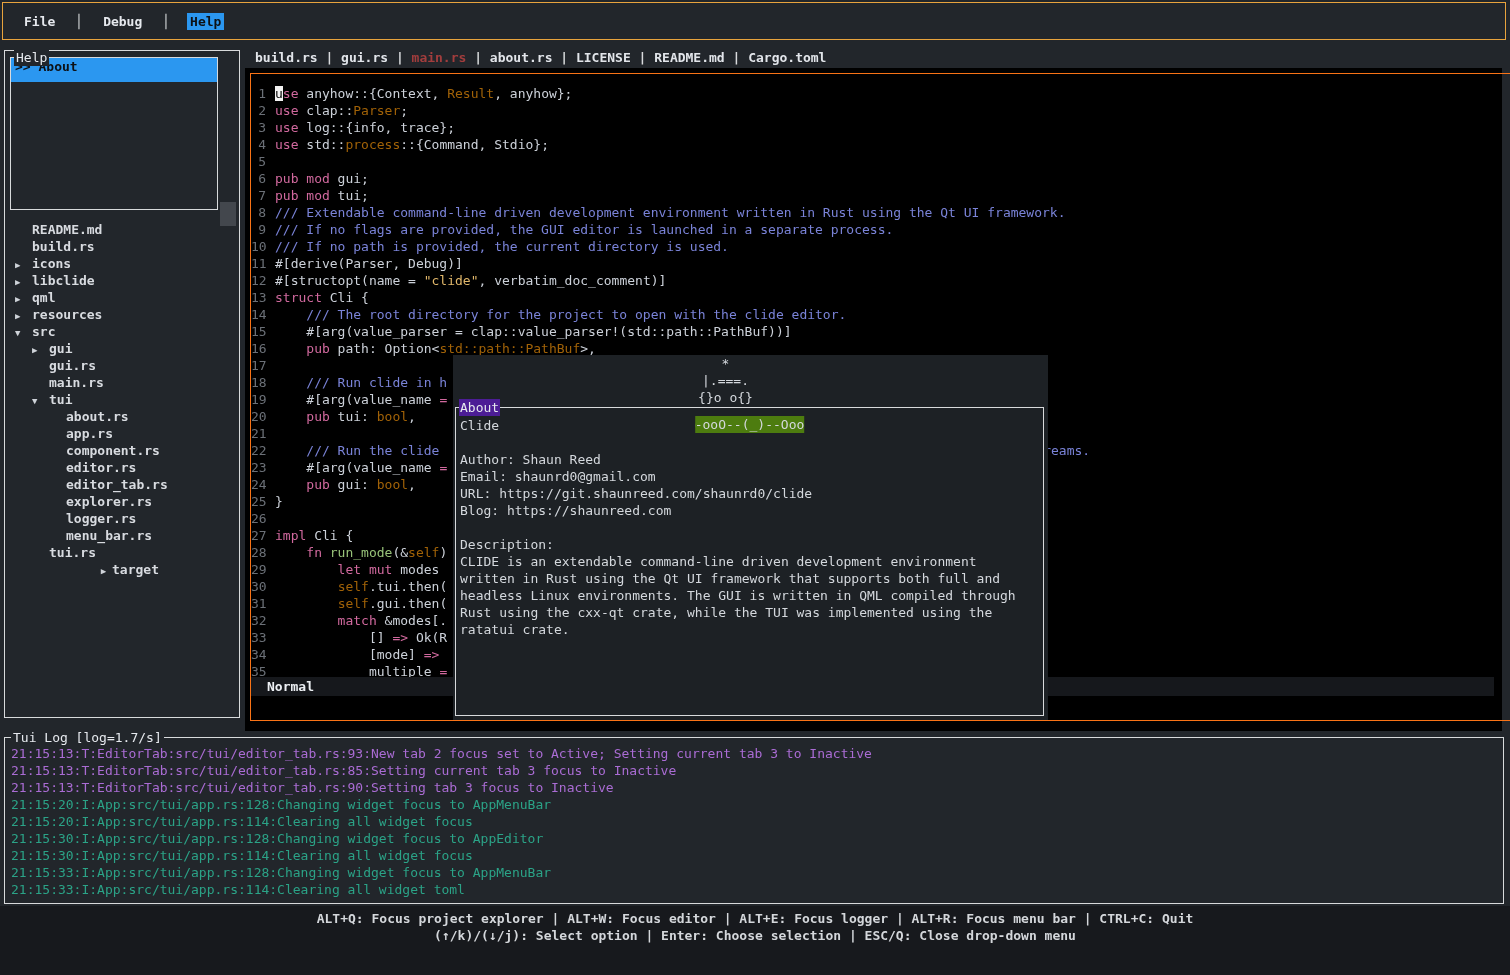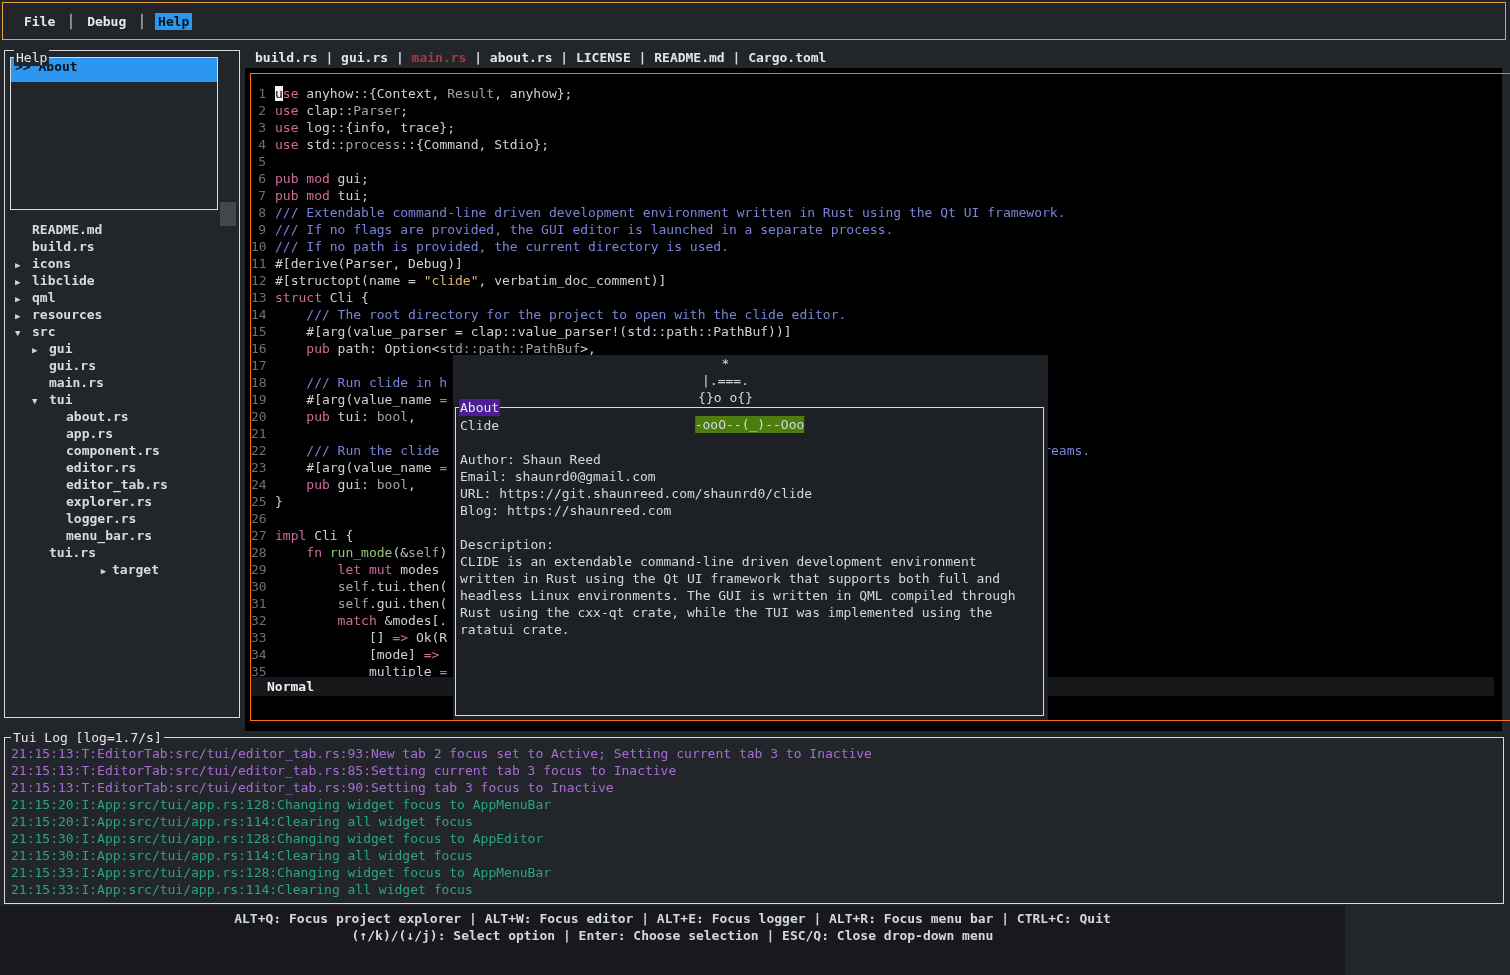--- a/index.html
+++ b/index.html
@@ -1,19 +1,19 @@
 <!DOCTYPE html>
 <html><head>
 <meta charset="utf-8">
 <style>
   html,body{margin:0;padding:0;background:#22262b;}
   body{position:relative;width:1510px;height:975px;overflow:hidden;
        font-family:"DejaVu Sans Mono","Liberation Mono",monospace;
        font-size:13px;line-height:17px;color:#ccd1d9;}
-  .abs{position:absolute;}
+  .abs{position:absolute;gap:8px;}
   pre{margin:0;font:inherit;}
 
   
   #menu-bar{left:2px;top:2px;width:1504px;height:38px;border:1px solid #e8a33d;
             display:flex;align-items:center;padding-left:18px;box-sizing:border-box;}
   .menu-item{font-weight:bold;color:#e6e9ee;padding:0 3px;}
   .menu-item.active{background:#2b97f0;color:#0d1116;}
   .menu-sep{color:#d8dadc;margin:0 9px;}
 
   
@@ -37,21 +37,21 @@
   .tab-sep{color:#d8dadc;}
 
   
   #editor{left:245px;top:68px;width:1257px;height:663px;background:#000;}
   #editor-border{position:absolute;left:5px;top:5px;width:1336px;height:648px;
                  border:1px solid #f97316;box-sizing:border-box;}
   #rust-badge{position:absolute;top:-2px;right:16px;background:#000;padding:0 3px;color:#e89030;}
   #code{position:absolute;left:6px;top:17px;white-space:pre;}
   .crow{height:17px;white-space:pre;}
   .ln{display:inline-block;width:15px;margin-right:9px;text-align:right;color:#6b7077;}
-  .k{color:#d1699e}.c{color:#a3a3a3}.ct{color:#7a83d8}.s{color:#e2b86b}.f{color:#98c379}
+  .k{color:#d1699e}.c{color:#a16207}.ct{color:#7a83d8}.s{color:#e2b86b}.f{color:#98c379}
   .cursor{background:#f2f2f2;color:#000;}
   .gap{display:inline-block;}
   #mode-bar{position:absolute;left:6px;top:609px;width:1243px;height:19px;background:#16181c;
             line-height:19px;padding-left:16px;box-sizing:border-box;font-weight:bold;color:#eceff3;}
 
   
   #popup{left:453px;top:355px;width:595px;height:365px;background:#1d2125;z-index:10;color:#d4d8dd;}
   #popup-art{position:absolute;left:-25px;top:0;width:100%;text-align:center;}
   #popup-box{position:absolute;left:2px;top:52px;width:589px;height:309px;
              border:1px solid #d8dadc;box-sizing:border-box;}
@@ -62,21 +62,21 @@
 
   
   #log-panel{left:4px;top:737px;width:1500px;height:167px;border:1px solid #d8dadc;box-sizing:border-box;}
   #log-panel .panel-title{position:absolute;top:-9px;left:6px;background:#22262b;padding:0 2px;color:#e6e9ee;}
   #log-entries{padding:7px 0 0 6px;}
   .log-row{height:17px;white-space:pre;}
   .log-trace{color:#aa6cd4;}
   .log-info{color:#2ba387;}
 
   
-  #help-bar{left:0;top:906px;width:1345px;height:69px;background:#17191d;
+  #help-bar{left:0;top:906px;width:1510px;height:69px;background:#17191d;
             text-align:center;padding-top:4px;box-sizing:border-box;color:#d4d7db;font-weight:bold;}
 </style>
 </head>
 <body>
 
 <div id="menu-bar" class="abs">
     <span class="menu-item">File</span>
     <span class="menu-sep">│</span>
     <span class="menu-item">Debug</span>
     <span class="menu-sep">│</span>
@@ -154,20 +154,20 @@
   <span class="panel-title">Tui Log [log=1.7/s]</span>
   <div id="log-entries">
       <div class="log-row log-trace">21:15:13:T:EditorTab:src/tui/editor_tab.rs:93:New tab 2 focus set to Active; Setting current tab 3 to Inactive</div>
       <div class="log-row log-trace">21:15:13:T:EditorTab:src/tui/editor_tab.rs:85:Setting current tab 3 focus to Inactive</div>
       <div class="log-row log-trace">21:15:13:T:EditorTab:src/tui/editor_tab.rs:90:Setting tab 3 focus to Inactive</div>
       <div class="log-row log-info">21:15:20:I:App:src/tui/app.rs:128:Changing widget focus to AppMenuBar</div>
       <div class="log-row log-info">21:15:20:I:App:src/tui/app.rs:114:Clearing all widget focus</div>
       <div class="log-row log-info">21:15:30:I:App:src/tui/app.rs:128:Changing widget focus to AppEditor</div>
       <div class="log-row log-info">21:15:30:I:App:src/tui/app.rs:114:Clearing all widget focus</div>
       <div class="log-row log-info">21:15:33:I:App:src/tui/app.rs:128:Changing widget focus to AppMenuBar</div>
-      <div class="log-row log-info">21:15:33:I:App:src/tui/app.rs:114:Clearing all widget focus</div>
+      <div class="log-row log-info">21:15:33:I:App:src/tui/app.rs:114:Clearing all widget toml</div>
     </div>
 </div>
 
 <div id="help-bar" class="abs">
   <div>ALT+Q: Focus project explorer | ALT+W: Focus editor | ALT+E: Focus logger | ALT+R: Focus menu bar | CTRL+C: Quit</div>
   <div>(↑/k)/(↓/j): Select option | Enter: Choose selection | ESC/Q: Close drop-down menu</div>
 </div>
 
 </body></html>

